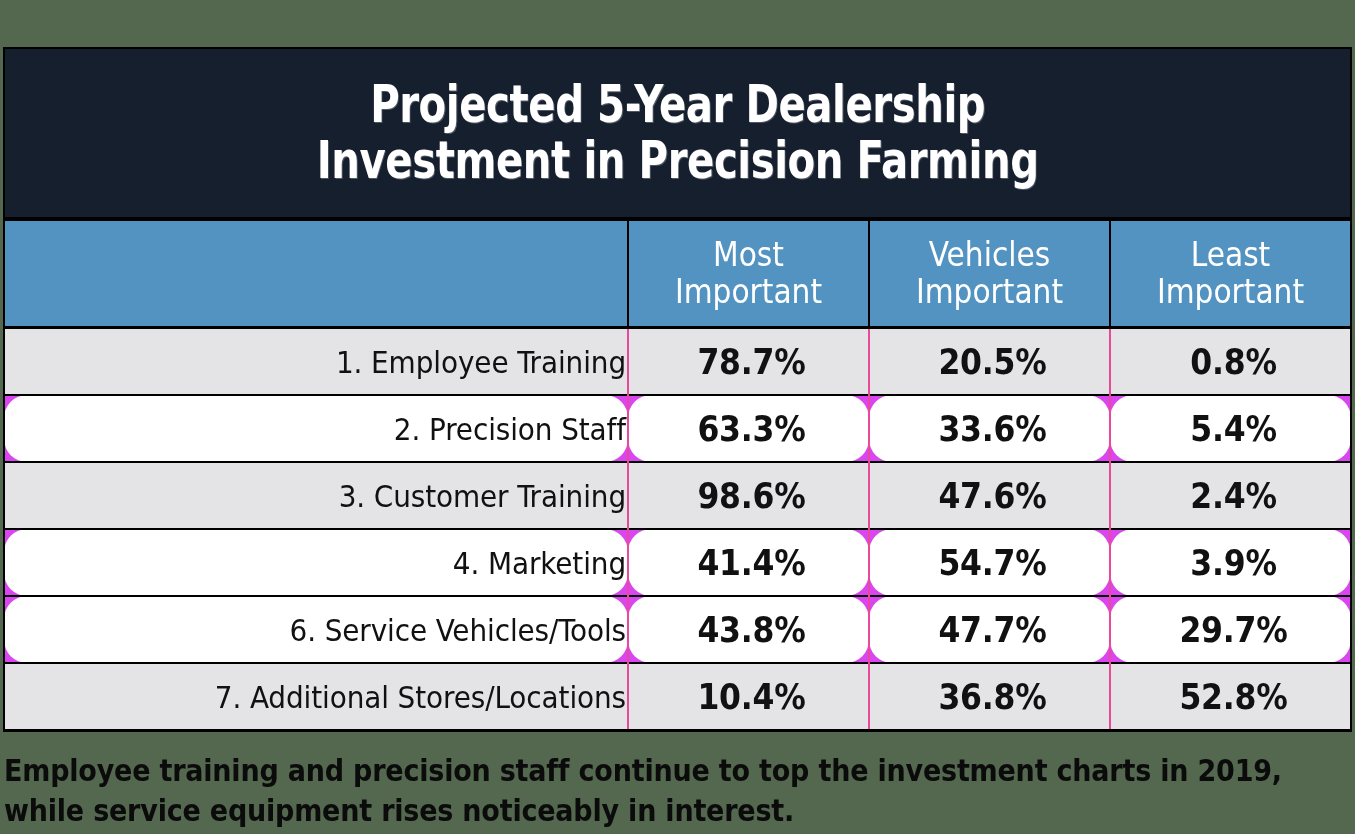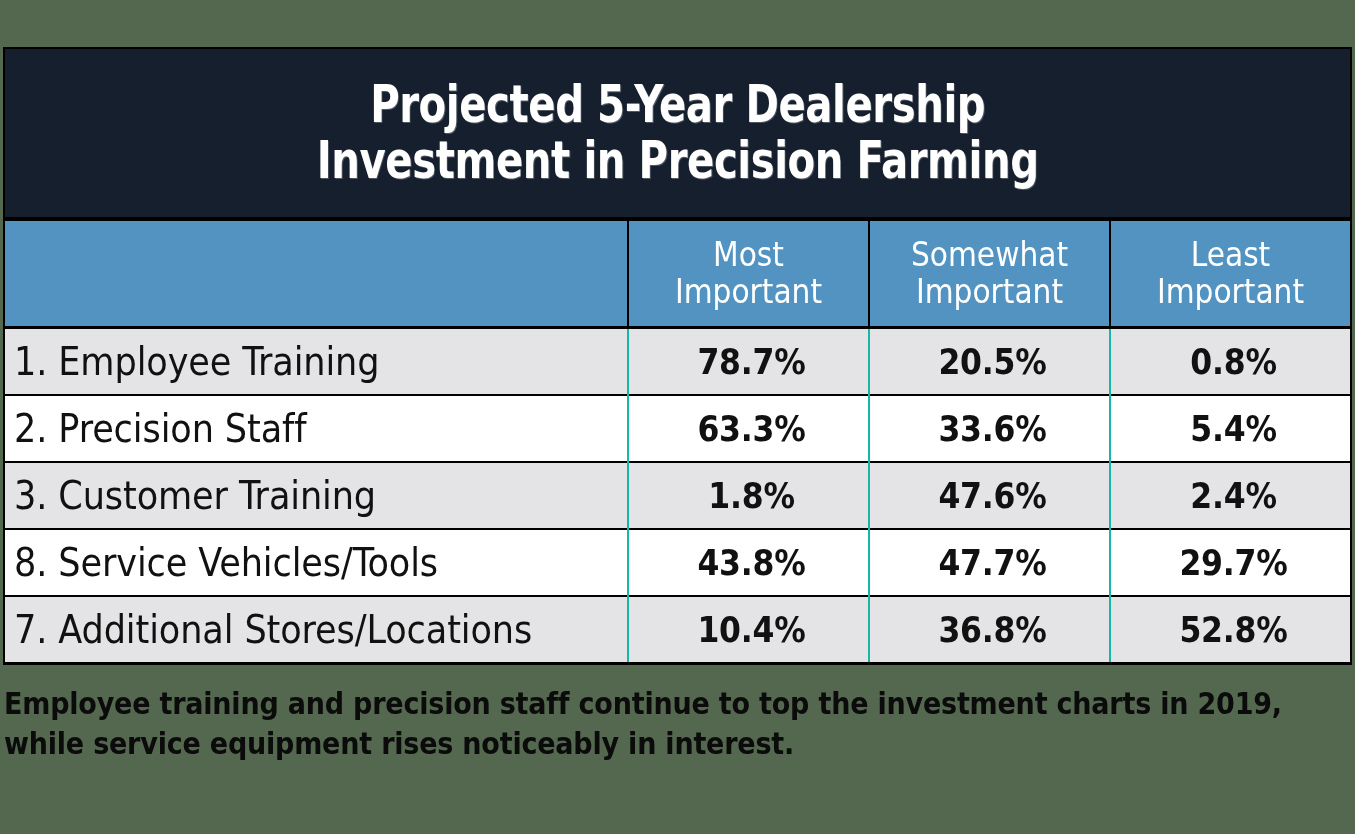--- a/index.html
+++ b/index.html
@@ -47,21 +47,21 @@
     white-space: pre-line;
     text-shadow: 1px 1px 0 rgba(255,255,255,0.25);
   }
 
   
   .data-table {
     box-sizing: border-box;
     width: 1349px;
     border-collapse: collapse;
     table-layout: fixed;
-    background: #ffffff;
+    background: #d946ef;
     border-left: 2px solid #000;
     border-right: 2px solid #000;
     border-bottom: 3px solid #000;
   }
   .data-table col.c-label { width: 624px; }
   .data-table col.c-val   { width: 241px; }
 
   thead th {
     background: #5293c2;
     color: #ffffff;
@@ -76,32 +76,32 @@
     line-height: 1.12;
     text-align: center;
     white-space: pre-line;
     vertical-align: middle;
   }
   thead th.blank { border-left: none; }
 
   tbody td {
     height: 63px;
     border-top: 2px solid #000;
-    border-left: 2px solid #14b8a6;
+    border-left: 2px solid #ec4899;
     font-family: "Liberation Sans Narrow", "DejaVu Sans Condensed", "Liberation Sans", sans-serif;
     color: #111111;
     vertical-align: middle;
     padding-left: 7px;
   }
   tbody tr:first-child td { border-top: none; }
   tbody td.label {
     border-left: none;
-    text-align: left;
+    text-align: right;
     padding-left: 9px;
-    font-size: 39px;
+    font-size: 31px;
     font-weight: normal;
     letter-spacing: -0.1px;
     white-space: nowrap;
   }
   tbody td.value {
     text-align: center;
     font-size: 35px;
     font-weight: bold;
     letter-spacing: -0.2px;
   }
@@ -136,47 +136,53 @@
       <col class="c-label">
       <col class="c-val">
       <col class="c-val">
       <col class="c-val">
     </colgroup>
     <thead>
       <tr>
         <th class="blank"></th>
         <th>Most
 Important</th>
-        <th>Somewhat
+        <th>Vehicles
 Important</th>
         <th>Least
 Important</th>
       </tr>
     </thead>
     <tbody>
       <tr class="shaded">
         <td class="label">1. Employee Training</td>
         <td class="value">78.7%</td>
         <td class="value">20.5%</td>
         <td class="value">0.8%</td>
       </tr>
       <tr class="plain">
         <td class="label">2. Precision Staff</td>
         <td class="value">63.3%</td>
         <td class="value">33.6%</td>
         <td class="value">5.4%</td>
       </tr>
       <tr class="shaded">
         <td class="label">3. Customer Training</td>
-        <td class="value">1.8%</td>
+        <td class="value">98.6%</td>
         <td class="value">47.6%</td>
         <td class="value">2.4%</td>
       </tr>
       <tr class="plain">
-        <td class="label">8. Service Vehicles/Tools</td>
+        <td class="label">4. Marketing</td>
+        <td class="value">41.4%</td>
+        <td class="value">54.7%</td>
+        <td class="value">3.9%</td>
+      </tr>
+      <tr class="plain">
+        <td class="label">6. Service Vehicles/Tools</td>
         <td class="value">43.8%</td>
         <td class="value">47.7%</td>
         <td class="value">29.7%</td>
       </tr>
       <tr class="shaded">
         <td class="label">7. Additional Stores/Locations</td>
         <td class="value">10.4%</td>
         <td class="value">36.8%</td>
         <td class="value">52.8%</td>
       </tr>

